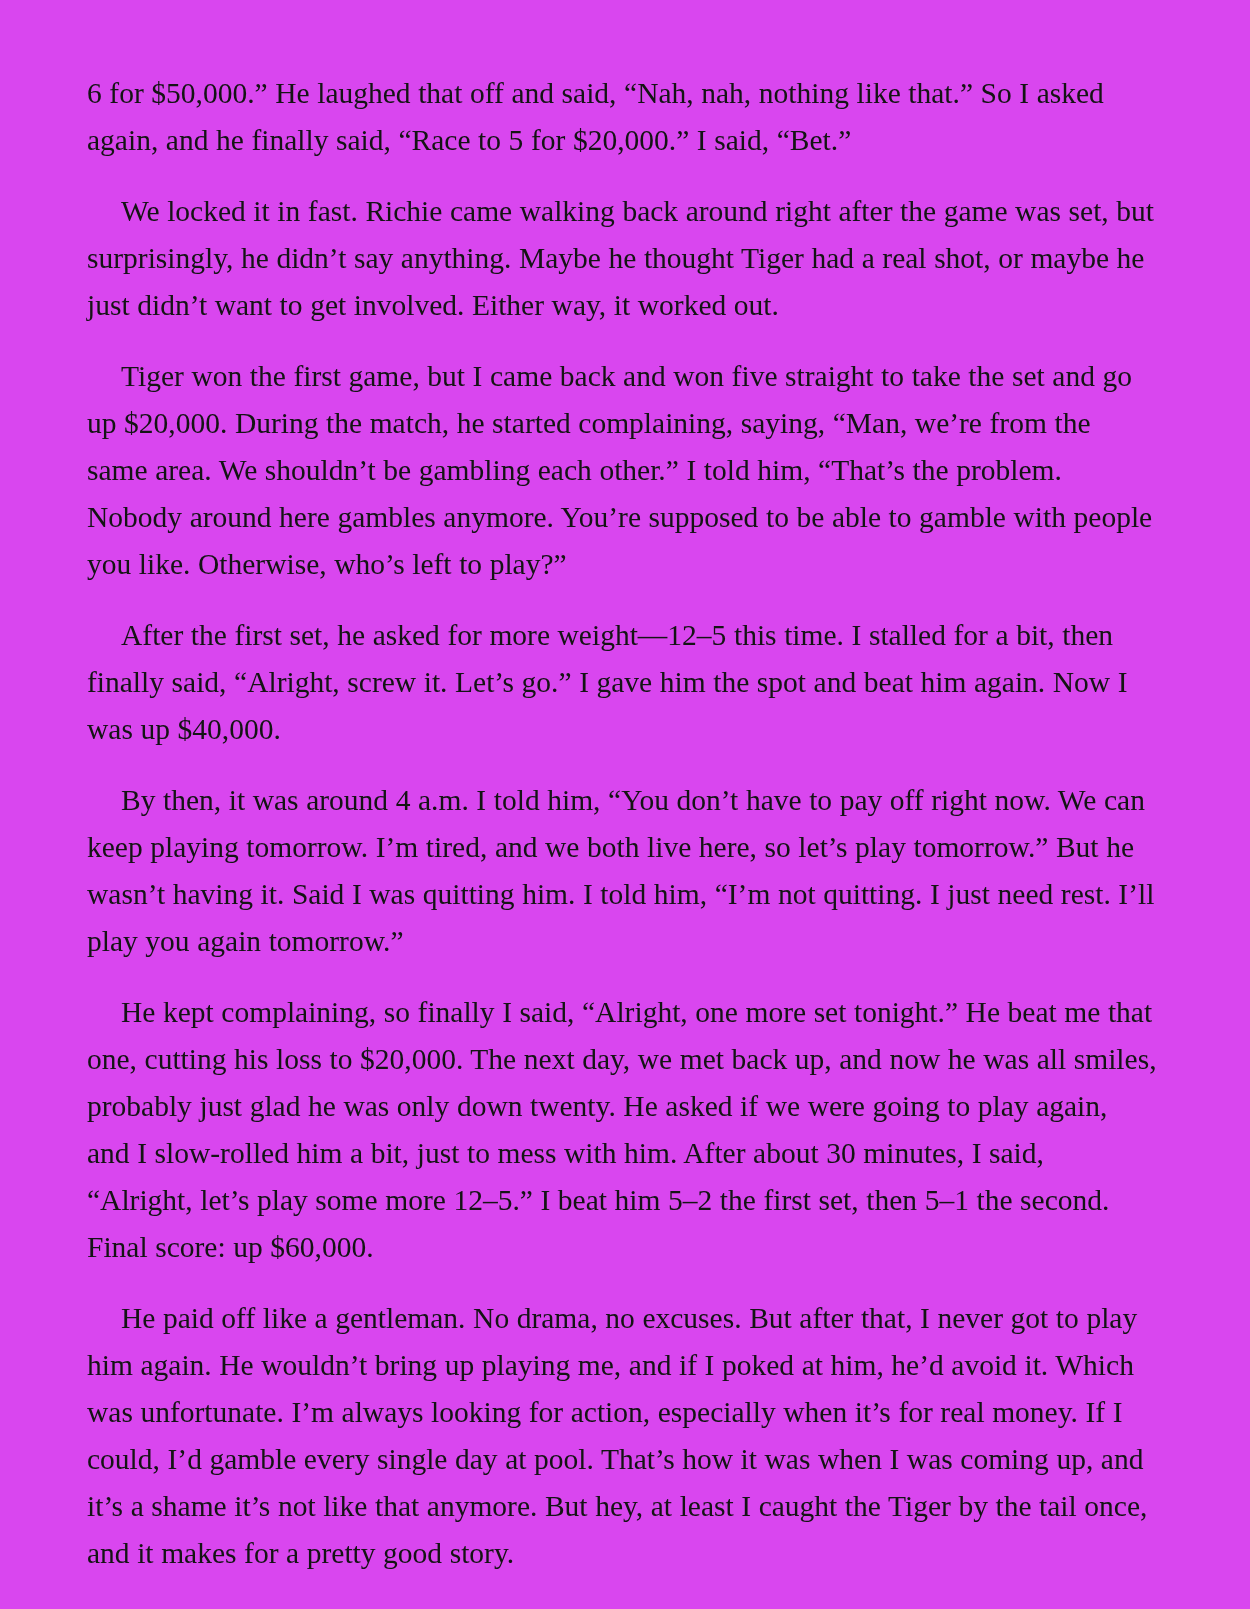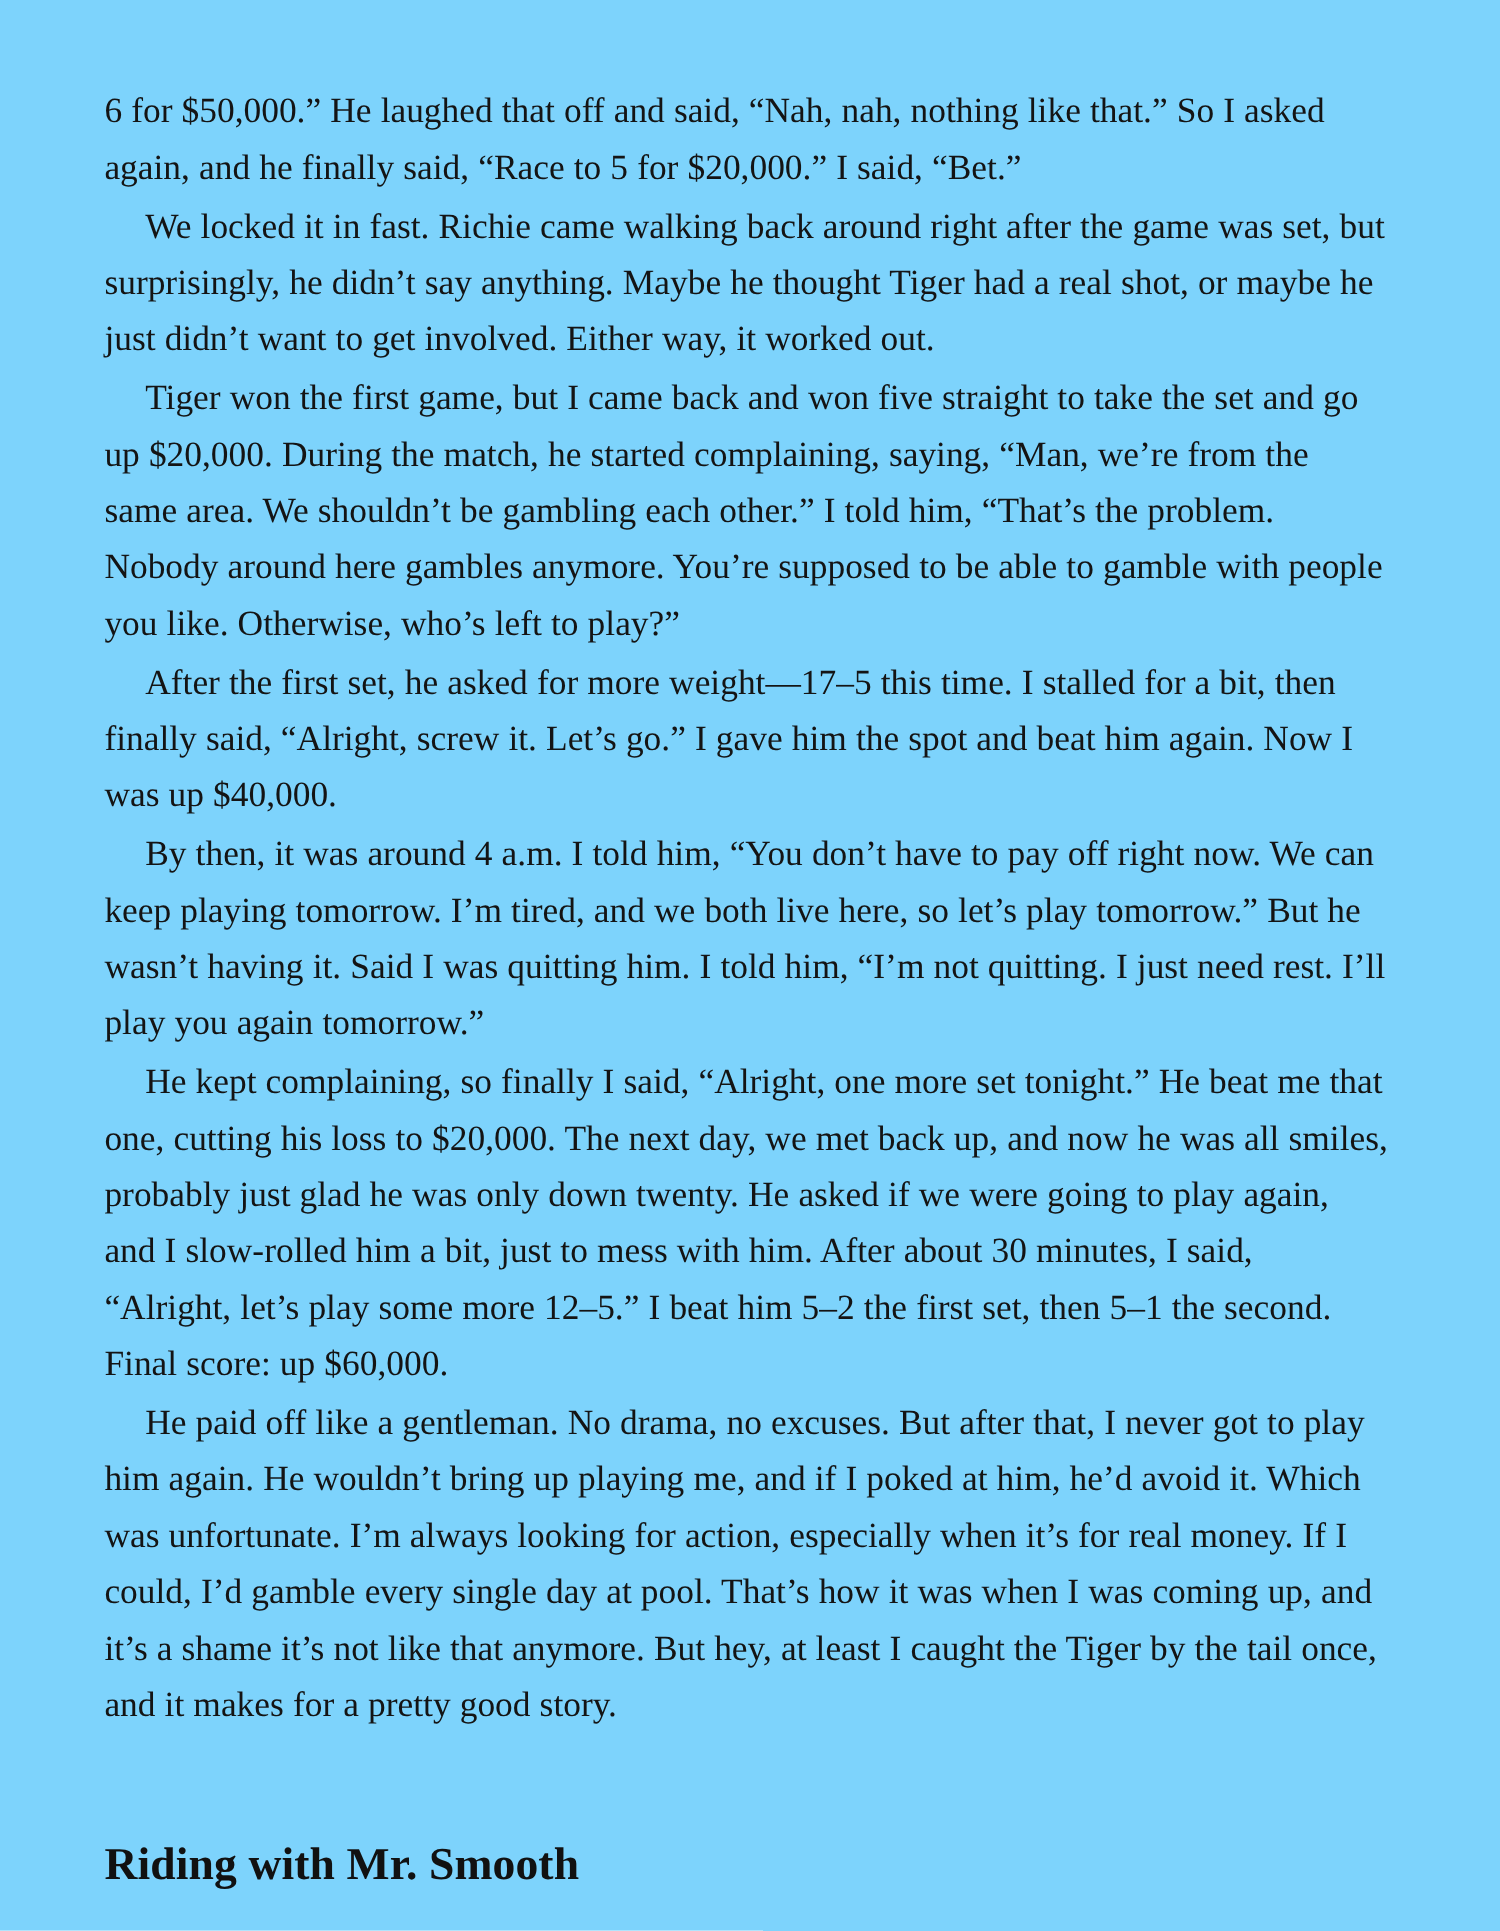--- a/index.html
+++ b/index.html
@@ -14,21 +14,21 @@
     overflow: hidden;
     font-family: "Liberation Serif", "DejaVu Serif", serif;
     color: #1a1a1a;
     -webkit-font-smoothing: antialiased;
   }
 
   .page {
     position: relative;
     width: 1250px;
     height: 1609px;
-    background: #7dd3fc;
+    background: #d946ef;
     box-sizing: border-box;
     padding: 70px 88px 0 87px;
   }
 
   .text-column {
     width: 1070px;
   }
 
   p.body-par {
     margin: 0;
@@ -38,21 +38,21 @@
     letter-spacing: 0.0px;
     word-spacing: 0.2px;
     font-variant-numeric: oldstyle-nums;
     -moz-font-feature-settings: "onum";
     -webkit-font-feature-settings: "onum";
     font-feature-settings: "onum";
     color: #141414;
   }
 
   p.body-par + p.body-par {
-    margin-top: 2px;
+    margin-top: 24px;
   }
 
   p.indent {
     text-indent: 34px;
   }
 
   h2.section-heading {
     margin: 0;
     font-size: 38px;
     line-height: 46px;
@@ -73,21 +73,21 @@
 
 <div class="page">
   <div class="text-column">
 
     <p class="body-par">6 for $50,000.” He laughed that off and said, “Nah, nah, nothing like that.” So I asked again, and he finally said, “Race to 5 for $20,000.” I said, “Bet.”</p>
 
     <p class="body-par indent">We locked it in fast. Richie came walking back around right after the game was set, but surprisingly, he didn’t say anything. Maybe he thought Tiger had a real shot, or maybe he just didn’t want to get involved. Either way, it worked out.</p>
 
     <p class="body-par indent">Tiger won the first game, but I came back and won five straight to take the set and go up $20,000. During the match, he started complaining, saying, “Man, we’re from the same area. We shouldn’t be gambling each other.” I told him, “That’s the problem. Nobody around here gambles anymore. You’re supposed to be able to gamble with people you like. Otherwise, who’s left to play?”</p>
 
-    <p class="body-par indent">After the first set, he asked for more weight—17–5 this time. I stalled for a bit, then finally said, “Alright, screw it. Let’s go.” I gave him the spot and beat him again. Now I was up $40,000.</p>
+    <p class="body-par indent">After the first set, he asked for more weight—12–5 this time. I stalled for a bit, then finally said, “Alright, screw it. Let’s go.” I gave him the spot and beat him again. Now I was up $40,000.</p>
 
     <p class="body-par indent">By then, it was around 4 a.m. I told him, “You don’t have to pay off right now. We can keep playing tomorrow. I’m tired, and we both live here, so let’s play tomorrow.” But he wasn’t having it. Said I was quitting him. I told him, “I’m not quitting. I just need rest. I’ll play you again tomorrow.”</p>
 
     <p class="body-par indent">He kept complaining, so finally I said, “Alright, one more set tonight.” He beat me that one, cutting his loss to $20,000. The next day, we met back up, and now he was all smiles, probably just glad he was only down twenty. He asked if we were going to play again, and I slow-rolled him a bit, just to mess with him. After about 30 minutes, I said, “Alright, let’s play some more 12–5.” I beat him 5–2 the first set, then 5–1 the second. Final score: up $60,000.</p>
 
     <p class="body-par indent">He paid off like a gentleman. No drama, no excuses. But after that, I never got to play him again. He wouldn’t bring up playing me, and if I poked at him, he’d avoid it. Which was unfortunate. I’m always looking for action, especially when it’s for real money. If I could, I’d gamble every single day at pool. That’s how it was when I was coming up, and it’s a shame it’s not like that anymore. But hey, at least I caught the Tiger by the tail once, and it makes for a pretty good story.</p>
 
     <div class="heading-block">
       <h2 class="section-heading">Riding with Mr. Smooth</h2>
     </div>

